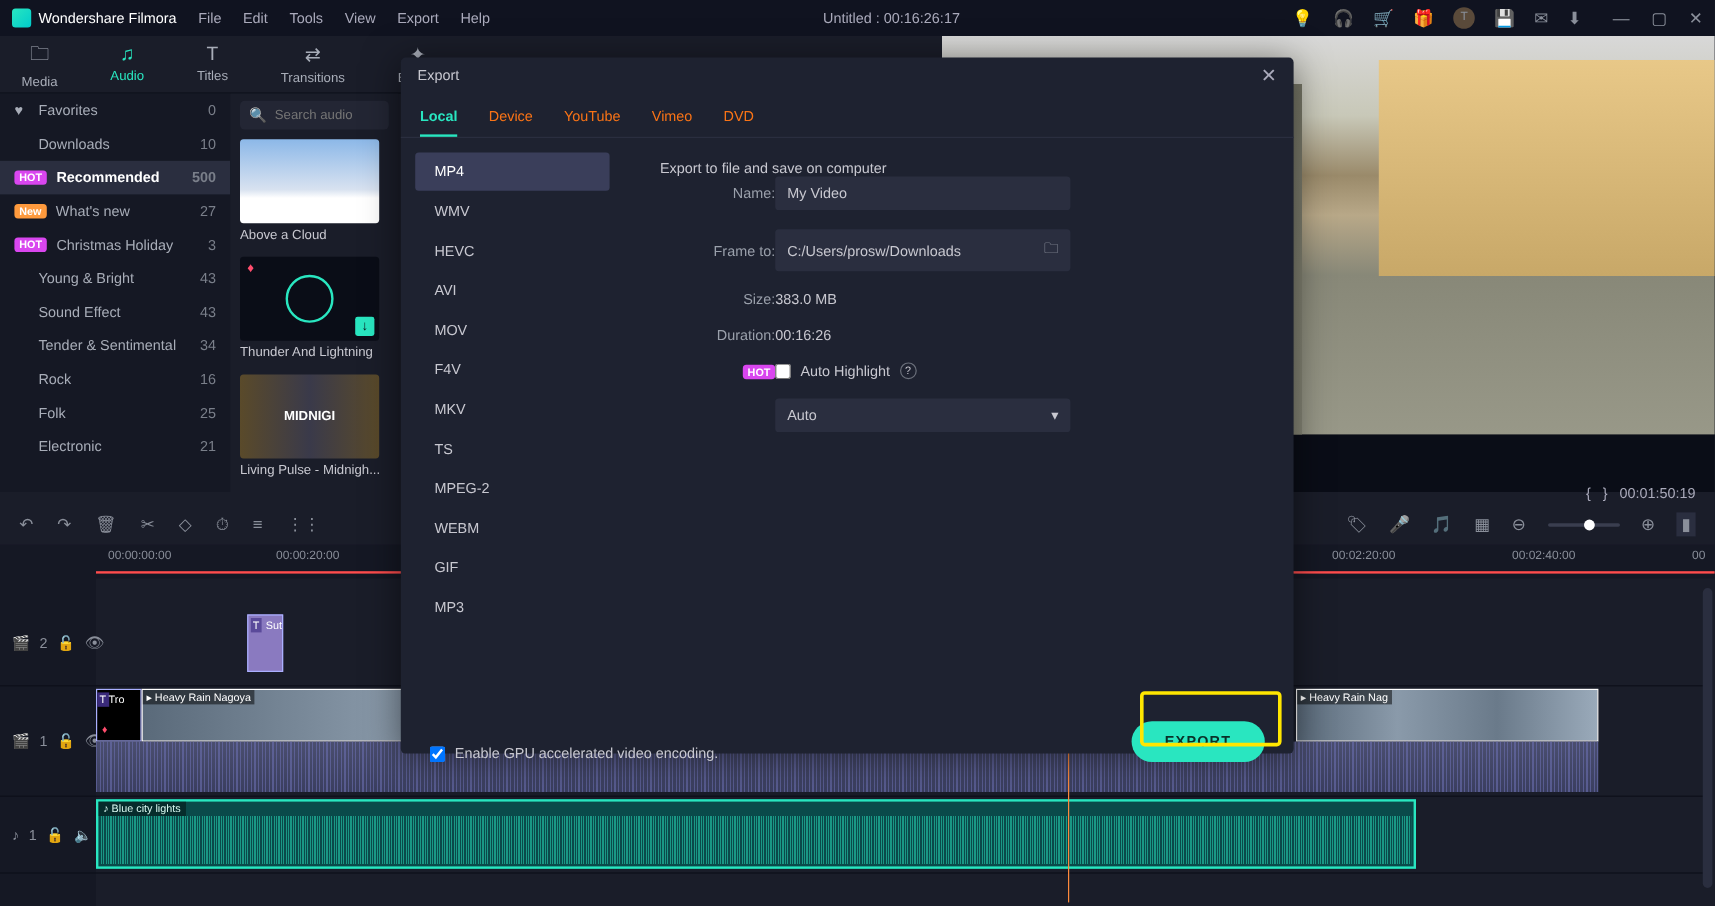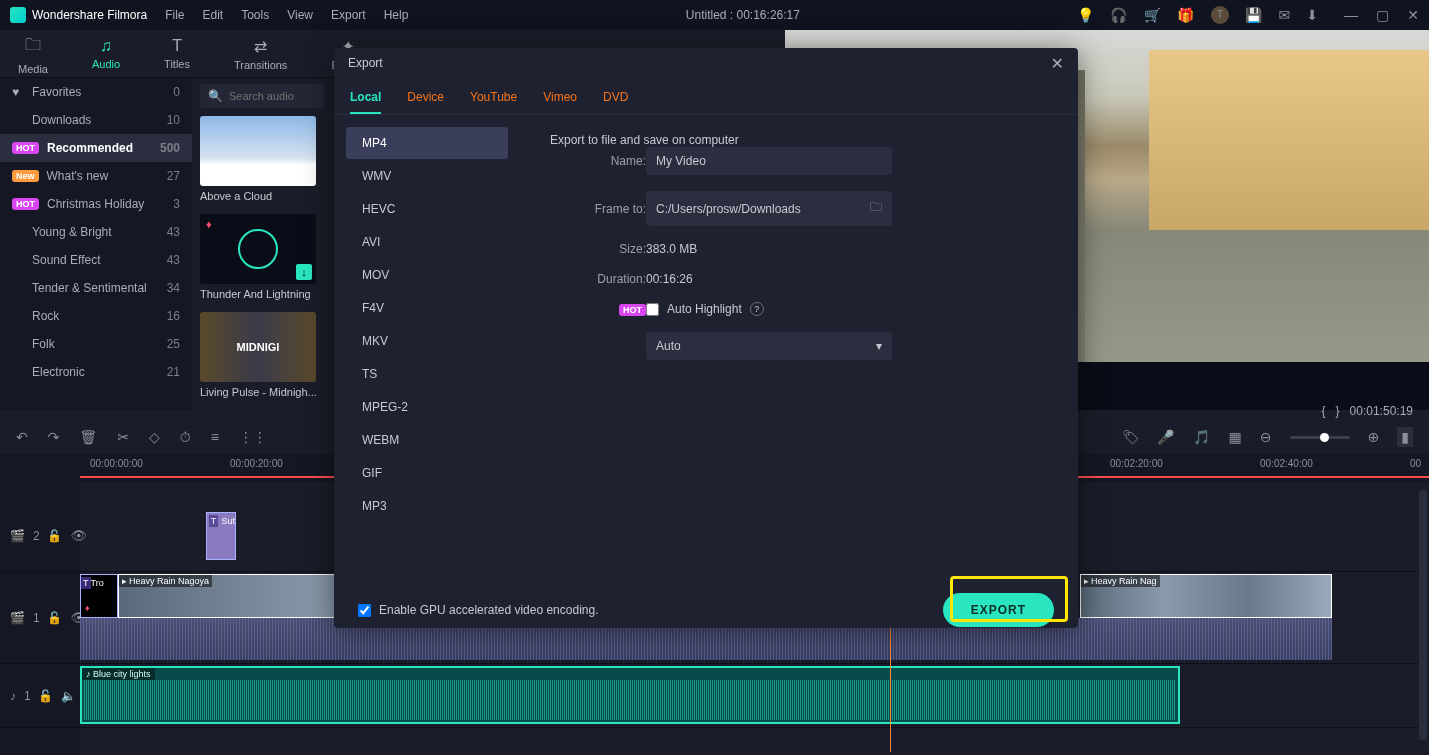--- a/index.html
+++ b/index.html
@@ -105,21 +105,21 @@
 .form-row { display: flex; align-items: center; margin-bottom: 16px; }
 .form-row .lbl { width: 96px; text-align: right; color: #9aa0ab; font-size: 12px; }
 .form-row .val { color: #c8c8d0; font-size: 12px; }
 .form-input { flex: 0 0 246px; background: #2a2e3f; border: none; color: #c8c8d0; padding: 7px 10px; border-radius: 3px; font-size: 12px; }
 .form-path { flex: 0 0 246px; background: #2a2e3f; padding: 7px 10px; border-radius: 3px; display: flex; align-items: center; }
 .form-path span:first-child { flex: 1; color:#c8c8d0; }
 .settings-btn { margin-left: auto; border: 2px solid #29e6c0; color: #29e6c0; background: none; padding: 5px 12px; border-radius: 14px; font-weight: 700; font-size: 11px; letter-spacing: .5px; cursor: pointer; }
 .form-check { display: flex; align-items: center; gap: 8px; color: #c8c8d0; }
 .form-check input { accent-color: #29e6c0; }
 .form-select { flex: 0 0 246px; background: #2a2e3f; padding: 7px 10px; border-radius: 3px; color: #c8c8d0; display:flex; justify-content:space-between; }
-.dlg-footer { display: flex; align-items: center; padding: 0 24px; height: 50px; }
+.dlg-footer { display: flex; align-items: flex-end; padding: 0 24px; height: 50px; }
 .dlg-footer .gpu { display: flex; align-items: center; gap: 8px; color: #c8c8d0; font-size: 12px; }
 .export-btn { margin-left: auto; background: #29e6c0; color: #0a3028; border: none; padding: 10px 28px; border-radius: 18px; font-weight: 700; font-size: 12px; letter-spacing: 1px; cursor: pointer; }
 .export-highlight { position: absolute; right: 10px; bottom: 6px; width: 118px; height: 46px; border: 3px solid #ffe600; border-radius: 4px; pointer-events: none; }
 .eye { font-size:13px; }
 </style>
 </head>
 <body>
 
 <div class="menubar">
   <div class="logo">

